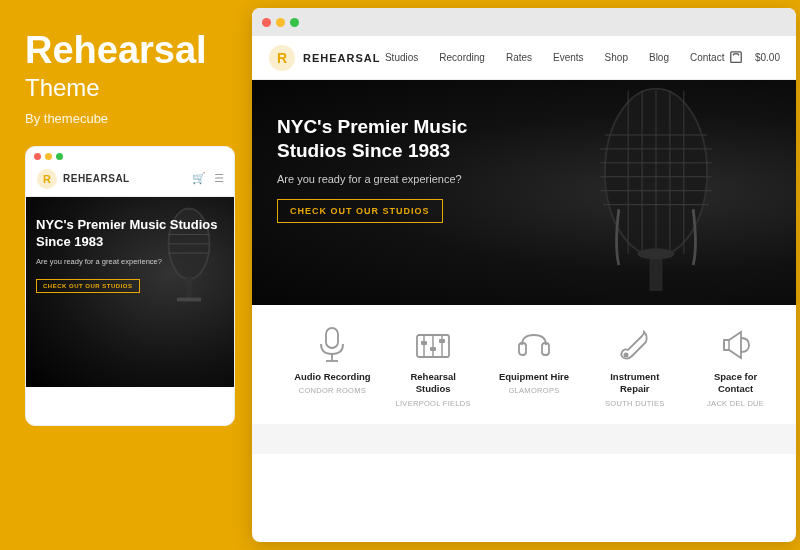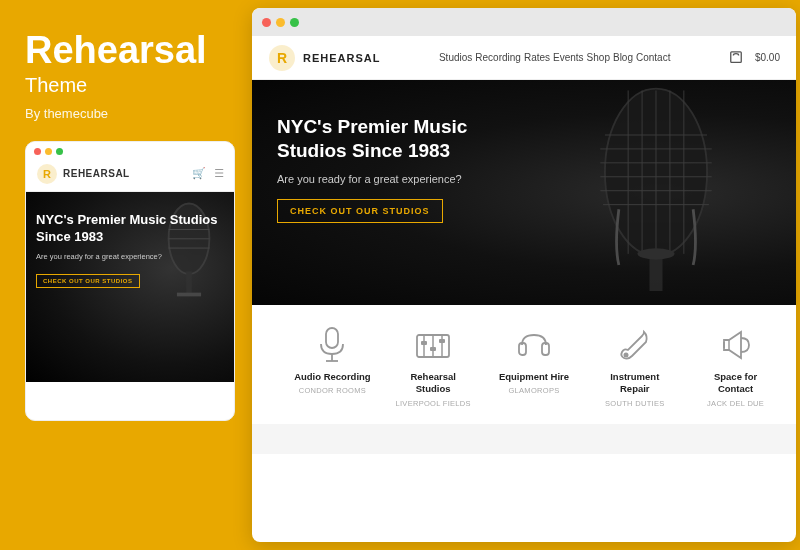--- a/index.html
+++ b/index.html
@@ -23,21 +23,21 @@
       flex-direction: column;
     }
 
     .left-panel .theme-title {
       font-size: 38px;
       font-weight: 900;
       color: #fff;
       line-height: 1.1;
     }
     .left-panel .theme-subtitle {
-      font-size: 20px;
+      font-size: 24px;
       font-weight: 400;
       color: #fff;
       line-height: 1.3;
     }
     .left-panel .theme-by {
       font-size: 13px;
       color: #fff;
       margin-top: 8px;
       opacity: 0.9;
     }
@@ -202,21 +202,21 @@
     }
     .site-logo-text {
       font-size: 11px;
       font-weight: 700;
       color: #222;
       text-transform: uppercase;
       letter-spacing: 1px;
     }
     .site-nav-links {
       display: flex;
-      gap: 3px;
+      gap: 21px;
       align-items: center;
     }
     .site-nav-link {
       font-size: 10px;
       color: #444;
       text-decoration: none;
       cursor: pointer;
     }
     .site-cart {
       display: flex;

